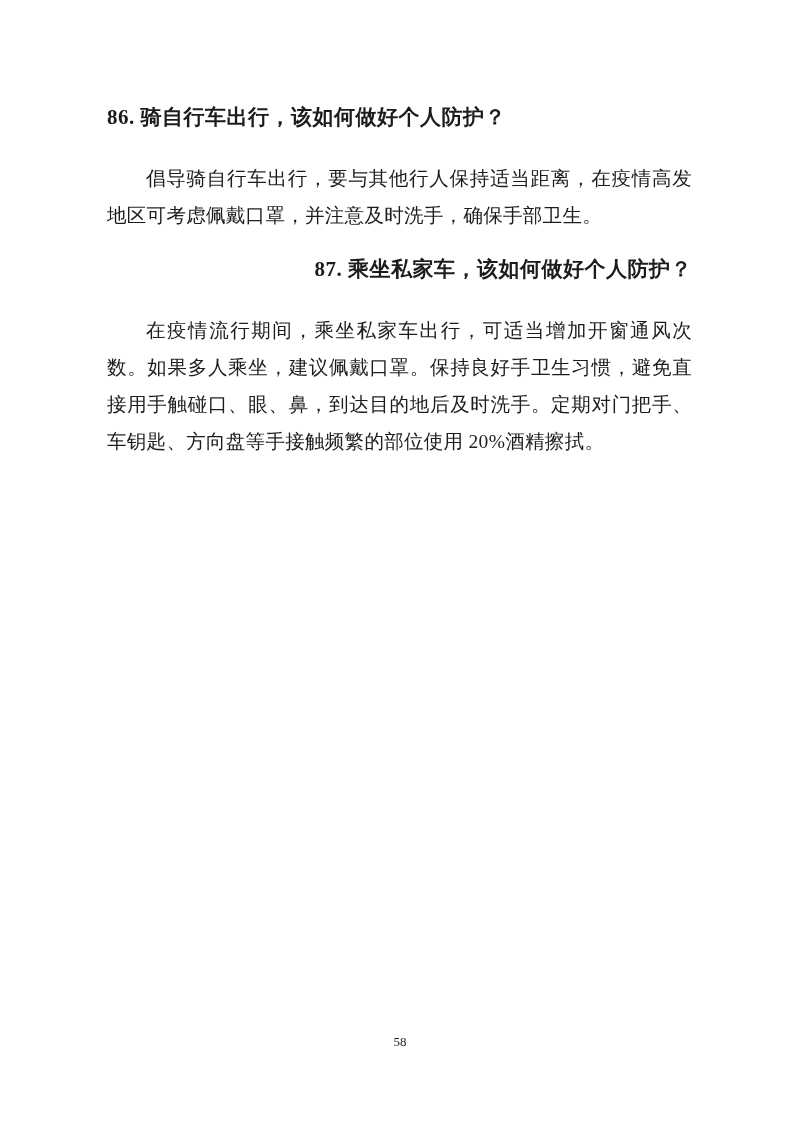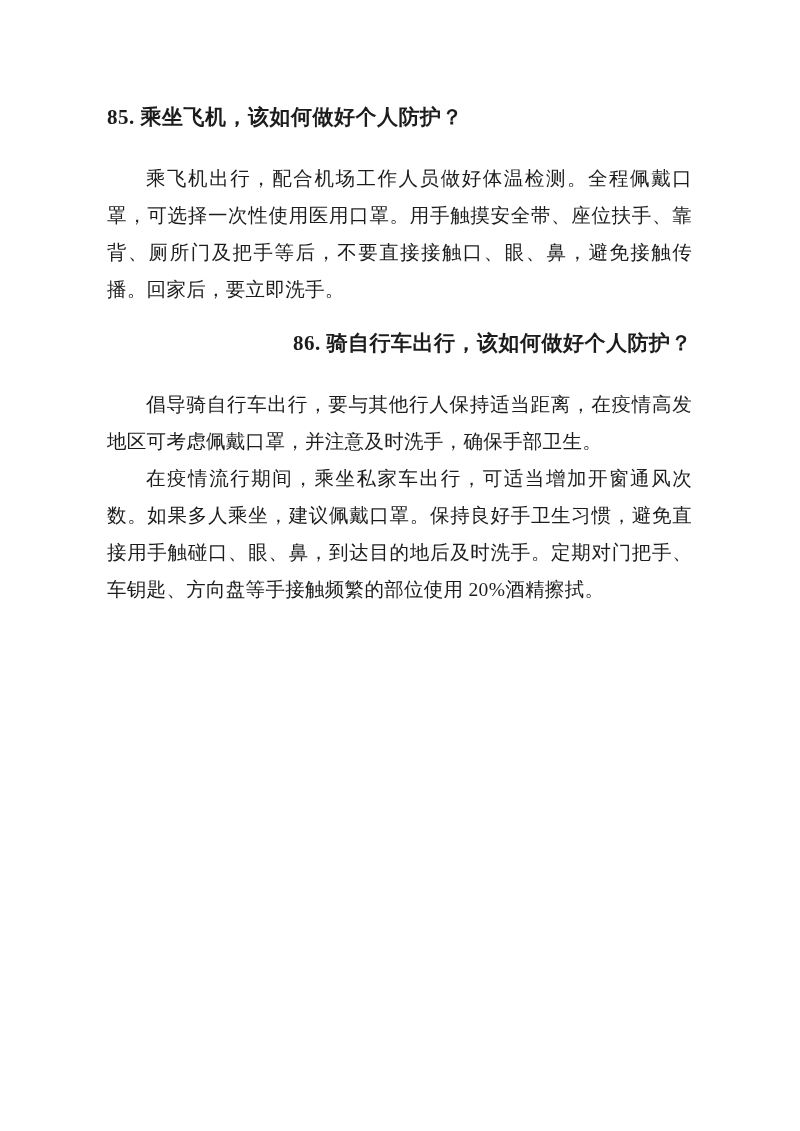--- a/index.html
+++ b/index.html
@@ -56,29 +56,29 @@
     font-size: 13px;
     color: #1c1c1c;
   }
 </style>
 </head>
 <body>
 
 <div class="page">
   <main class="content">
 
-    <section class="qa-section">
-      <h2>85. 乘坐飞机，该如何做好个人防护？</h2>
-      <p>乘飞机出行，配合机场工作人员做好体温检测。全程佩戴口罩，可选择一次性使用医用口罩。用手触摸安全带、座位扶手、靠背、厕所门及把手等后，不要直接接触口、眼、鼻，避免接触传播。回家后，要立即洗手。</p>
-    </section>
 
     <section class="qa-section">
       <h2>86. 骑自行车出行，该如何做好个人防护？</h2>
       <p>倡导骑自行车出行，要与其他行人保持适当距离，在疫情高发地区可考虑佩戴口罩，并注意及时洗手，确保手部卫生。</p>
     </section>
 
     <section class="qa-section">
+      <h2>87. 乘坐私家车，该如何做好个人防护？</h2>
       <p>在疫情流行期间，乘坐私家车出行，可适当增加开窗通风次数。如果多人乘坐，建议佩戴口罩。保持良好手卫生习惯，避免直接用手触碰口、眼、鼻，到达目的地后及时洗手。定期对门把手、车钥匙、方向盘等手接触频繁的部位使用 20%酒精擦拭。</p>
     </section>
 
   </main>
 
+  <footer class="page-footer">
+    <span class="page-number">58</span>
+  </footer>
 </div>
 
 </body></html>

